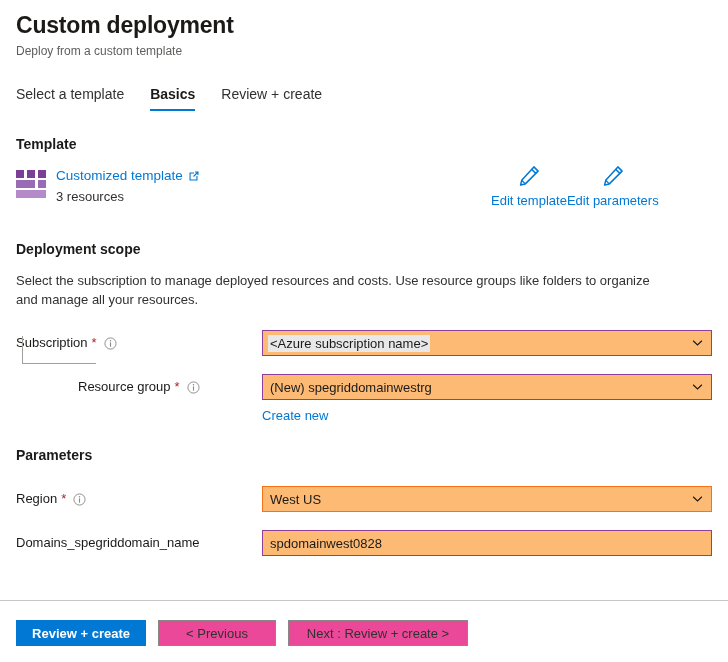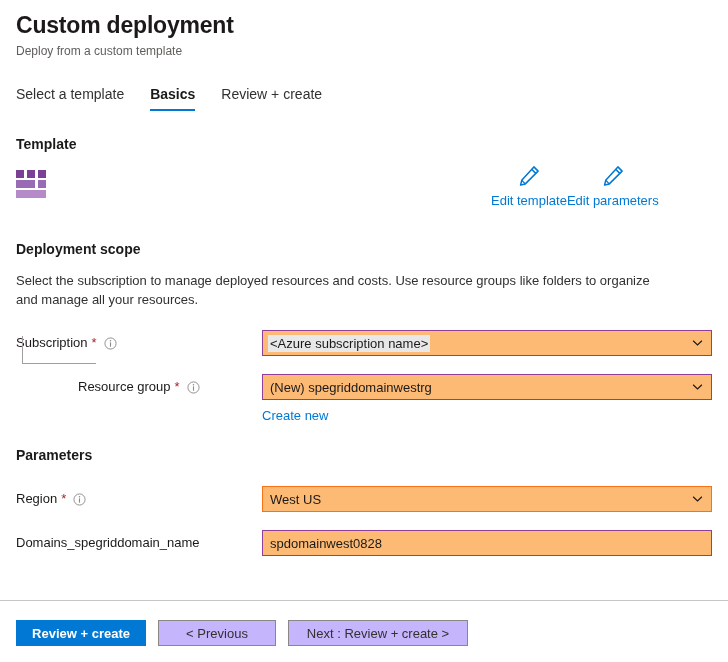--- a/index.html
+++ b/index.html
@@ -225,21 +225,21 @@
     line-height: 1;
   }
   .btn-primary {
     background: #0078d4;
     color: #ffffff;
     border: 1px solid #0078d4;
     font-weight: bold;
     min-width: 130px;
   }
   .btn-secondary {
-    background: #c4b5fd;
+    background: #ec4899;
     color: #323130;
     border: 1px solid #8a8886;
     min-width: 118px;
   }
 </style>
 </head>
 <body>
 
 <div class="page">
 
@@ -258,20 +258,30 @@
 
   <div class="template-row">
     <svg class="tpl-icon" viewBox="0 0 30 28">
       <rect x="0" y="0" width="8" height="8" fill="#7b3f98"></rect>
       <rect x="11" y="0" width="8" height="8" fill="#7b3f98"></rect>
       <rect x="22" y="0" width="8" height="8" fill="#7b3f98"></rect>
       <rect x="0" y="10" width="19" height="8" fill="#9a6bb5"></rect>
       <rect x="22" y="10" width="8" height="8" fill="#9a6bb5"></rect>
       <rect x="0" y="20" width="30" height="8" fill="#b48ac9"></rect>
     </svg>
+    <div class="tpl-text">
+      <a class="tpl-link" href="#">
+        <span>Customized template</span>
+        <svg class="ext-icon" viewBox="0 0 12 12">
+          <path d="M1.5 2.5 H6 V3.6 H2.6 V9.4 H8.4 V6 H9.5 V10.5 H1.5 Z" fill="#0078d4"></path>
+          <path d="M7 1.5 H10.5 V5 H9.4 V3.4 L5.9 6.9 L5.1 6.1 L8.6 2.6 H7 Z" fill="#0078d4"></path>
+        </svg>
+      </a>
+      <div class="tpl-sub">3 resources</div>
+    </div>
 
     <div class="edit-actions">
       <a class="edit-action" href="#">
         <svg class="pencil" viewBox="0 0 24 24">
           <path d="M16.5 3.6 L20.4 7.5 L8.6 19.3 L4.2 20.4 L5.3 16 Z" fill="none" stroke="#0078d4" stroke-width="1.4" stroke-linejoin="round"></path>
           <line x1="14.4" y1="5.7" x2="18.3" y2="9.6" stroke="#0078d4" stroke-width="1.4"></line>
           <line x1="5.3" y1="16" x2="8.6" y2="19.3" stroke="#0078d4" stroke-width="1.2"></line>
         </svg>
         <span class="edit-label">Edit template</span>
       </a>

